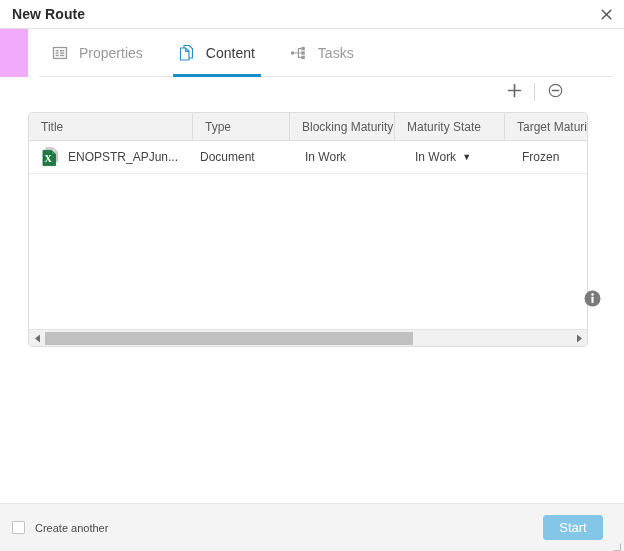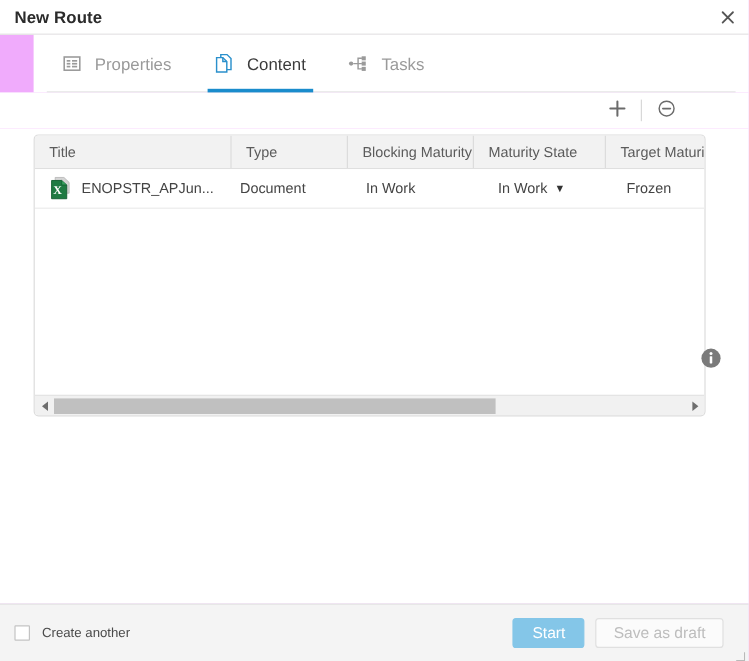--- a/index.html
+++ b/index.html
@@ -477,21 +477,20 @@
 
   </div>
 
   <div class="footer">
     <div class="create-another">
       <span class="cb"></span>
       <span class="cb-label">Create another</span>
     </div>
     <div class="footer-btns">
       <div class="btn btn-start">Start</div>
-      <div class="btn btn-draft">Save as draft</div>
     </div>
     <div class="resize-grip">
       <svg width="8" height="8" viewBox="0 0 8 8">
         <path d="M7.5 0.5 L7.5 7.5 L0.5 7.5" stroke="#b9b9b9" stroke-width="1" fill="none"></path>
       </svg>
     </div>
   </div>
 
 </div>
 

